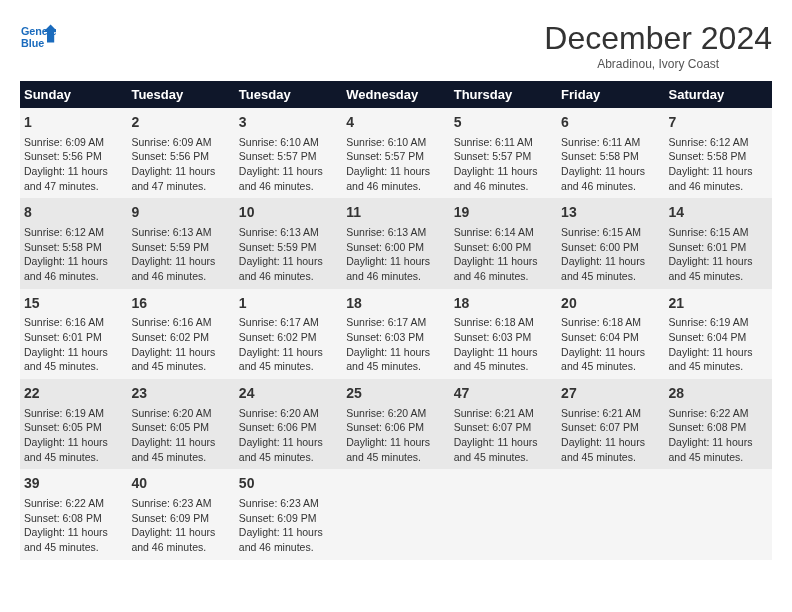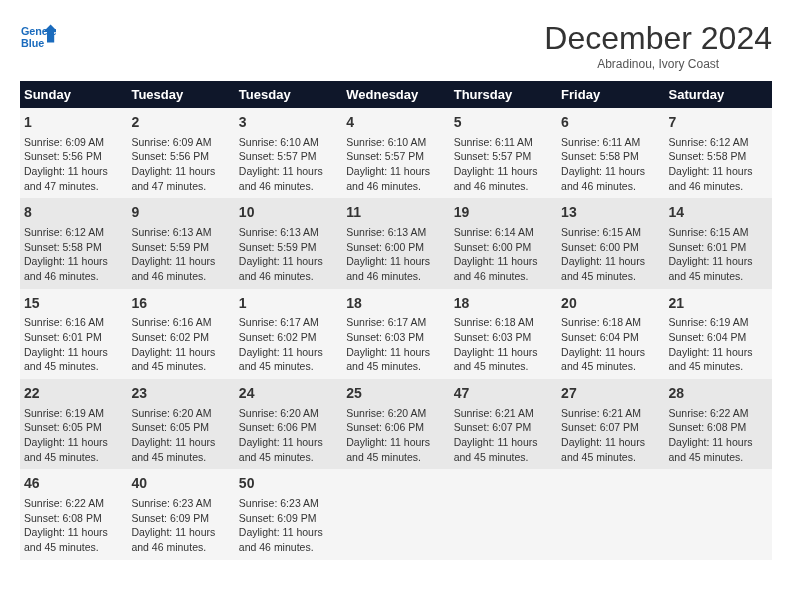--- a/index.html
+++ b/index.html
@@ -137,21 +137,21 @@
       <tr>
         <td><span class="day-num">22</span><span>Sunrise: 6:19 AM</span><br><span>Sunset: 6:05 PM</span><br><span>Daylight: 11 hours and 45 minutes.</span></td>
         <td><span class="day-num">23</span><span>Sunrise: 6:20 AM</span><br><span>Sunset: 6:05 PM</span><br><span>Daylight: 11 hours and 45 minutes.</span></td>
         <td><span class="day-num">24</span><span>Sunrise: 6:20 AM</span><br><span>Sunset: 6:06 PM</span><br><span>Daylight: 11 hours and 45 minutes.</span></td>
         <td><span class="day-num">25</span><span>Sunrise: 6:20 AM</span><br><span>Sunset: 6:06 PM</span><br><span>Daylight: 11 hours and 45 minutes.</span></td>
         <td><span class="day-num">47</span><span>Sunrise: 6:21 AM</span><br><span>Sunset: 6:07 PM</span><br><span>Daylight: 11 hours and 45 minutes.</span></td>
         <td><span class="day-num">27</span><span>Sunrise: 6:21 AM</span><br><span>Sunset: 6:07 PM</span><br><span>Daylight: 11 hours and 45 minutes.</span></td>
         <td><span class="day-num">28</span><span>Sunrise: 6:22 AM</span><br><span>Sunset: 6:08 PM</span><br><span>Daylight: 11 hours and 45 minutes.</span></td>
       </tr>
       <tr>
-        <td><span class="day-num">46</span><span>Sunrise: 6:22 AM</span><br><span>Sunset: 6:08 PM</span><br><span>Daylight: 11 hours and 45 minutes.</span></td>
+        <td><span class="day-num">39</span><span>Sunrise: 6:22 AM</span><br><span>Sunset: 6:08 PM</span><br><span>Daylight: 11 hours and 45 minutes.</span></td>
         <td><span class="day-num">40</span><span>Sunrise: 6:23 AM</span><br><span>Sunset: 6:09 PM</span><br><span>Daylight: 11 hours and 46 minutes.</span></td>
         <td><span class="day-num">50</span><span>Sunrise: 6:23 AM</span><br><span>Sunset: 6:09 PM</span><br><span>Daylight: 11 hours and 46 minutes.</span></td>
         <td></td>
         <td></td>
         <td></td>
         <td></td>
       </tr>
     </tbody>
 </table>
 

